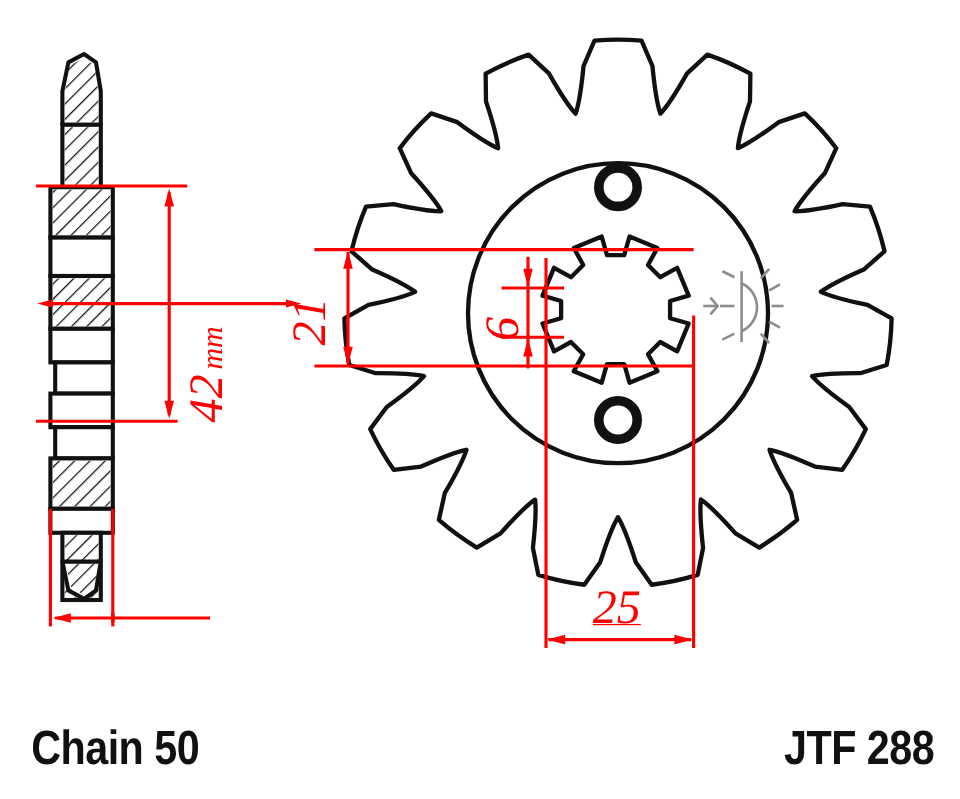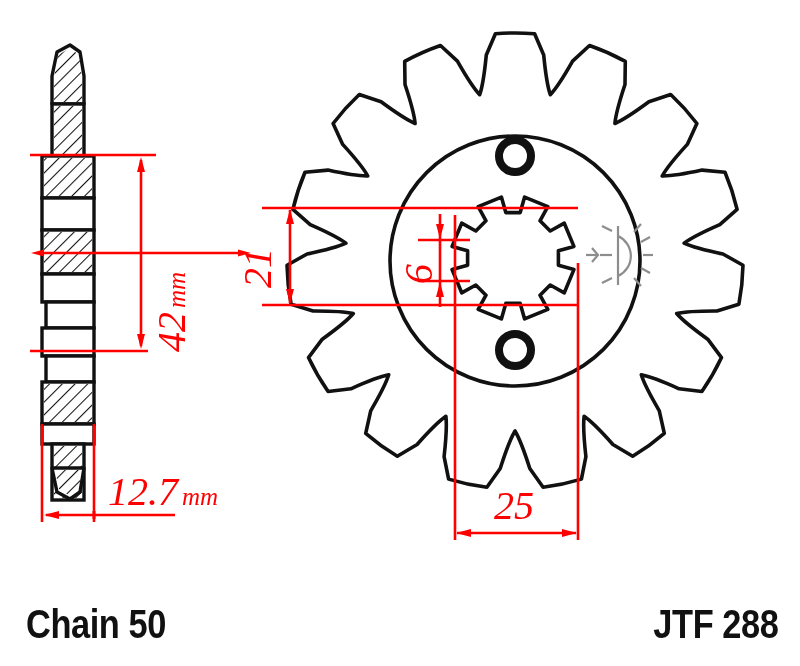--- a/index.html
+++ b/index.html
@@ -189,33 +189,30 @@
       <path d="M 592,248 L 598,255 L 592,262"></path>
       <line x1="586" y1="255" x2="598" y2="255"></line>
     </g>
 
   </svg>
 
   <div class="label dim-text rot90" style="left:152px; top:352px;">
     <span class="dim-num">42</span><span class="dim-unit">mm</span>
   </div>
 
-  <div class="label dim-text" style="left:108px; top:472px;">
-    <span class="dim-num">12.7</span><span class="dim-unit">mm</span>
-  </div>
 
   <div class="label dim-text rot90" style="left:238px; top:288px;">
     <span class="dim-num">21</span>
   </div>
 
   <div class="label dim-text rot90" style="left:399px; top:284px;">
     <span class="dim-num">6</span>
   </div>
 
-  <div class="label dim-text" style="left:494px; top:486px;">
+  <div class="label dim-text" style="left:494px; top:486px;text-decoration:underline;">
     <span class="dim-num">25</span>
   </div>
 
   <div class="label title-text" style="left:26px; top:604px;">Chain 50</div>
 
   <div class="label title-text right" style="right:22px; top:604px;">JTF 288</div>
 
 </div>
 
 </body></html>

